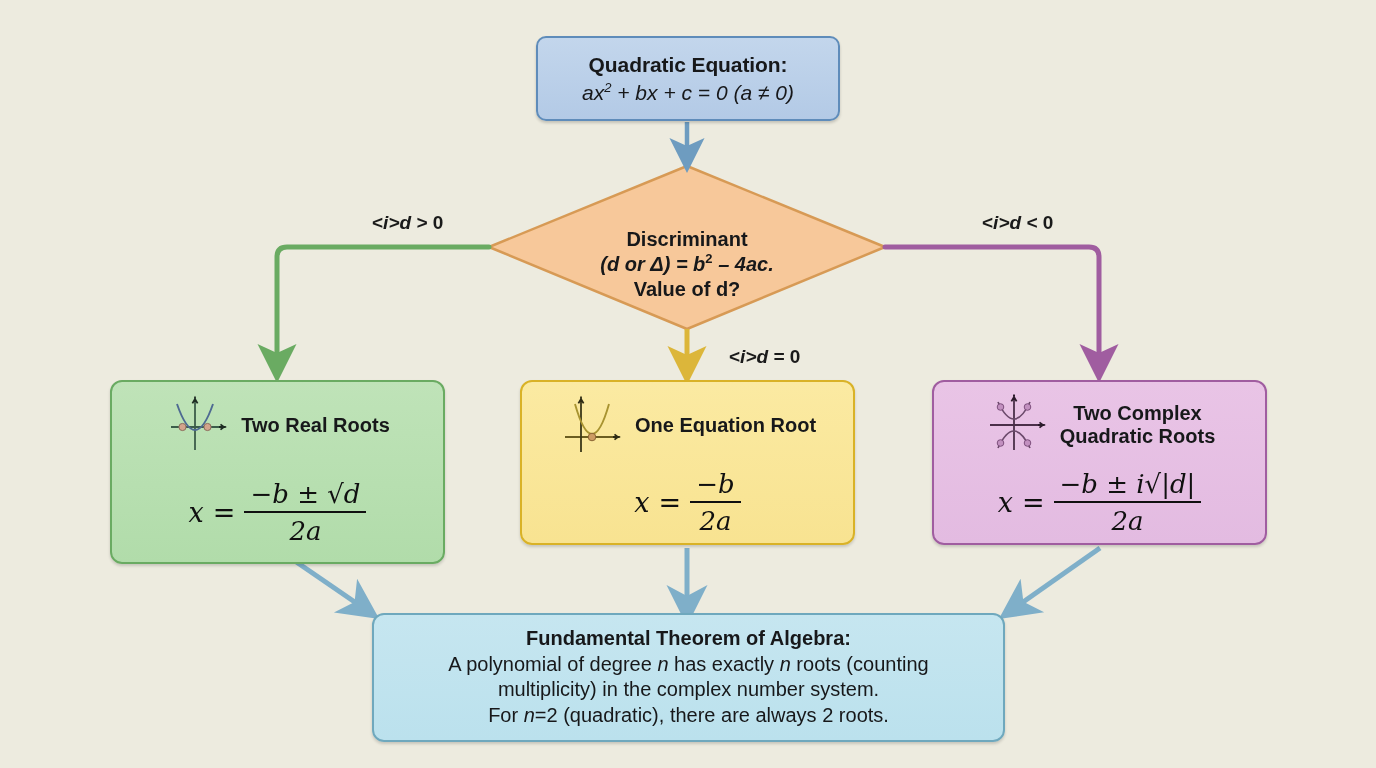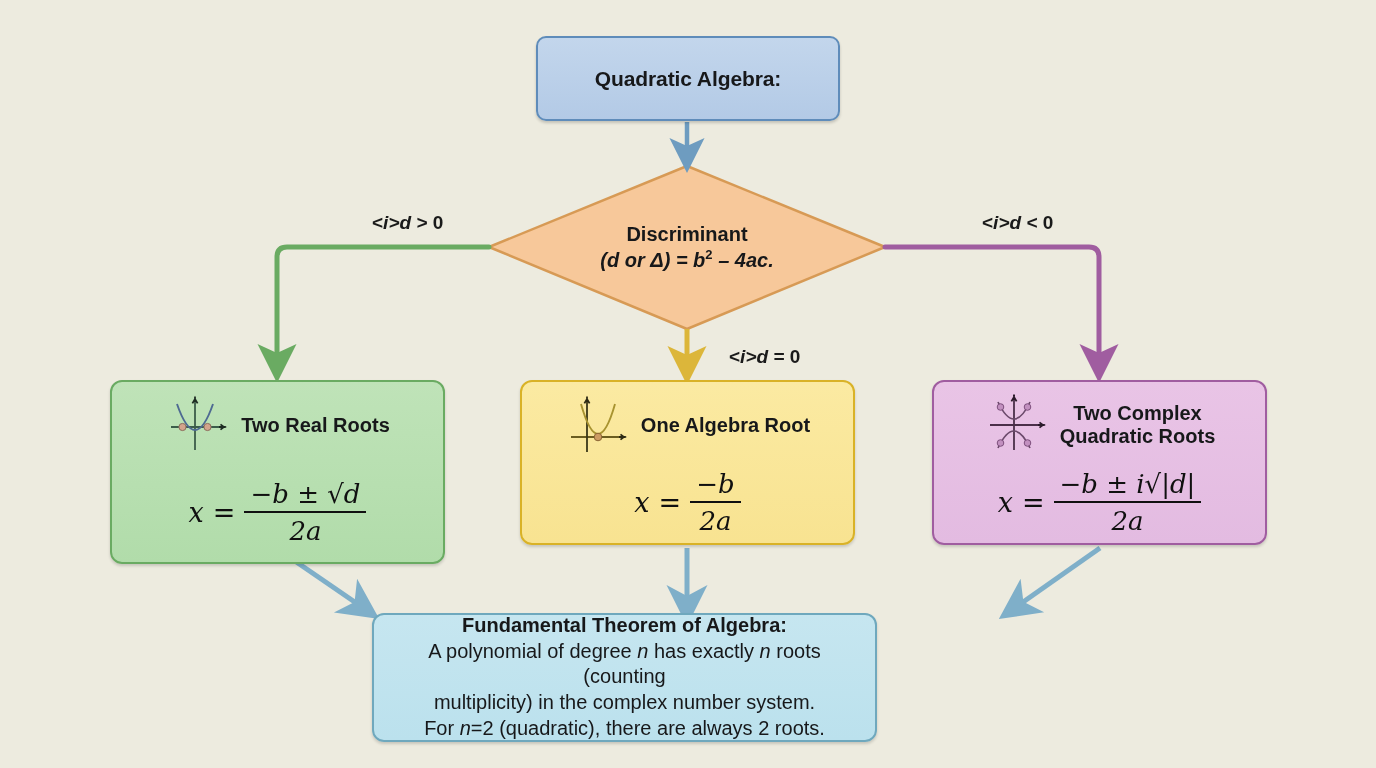--- a/index.html
+++ b/index.html
@@ -20,21 +20,21 @@
     left:536px;top:36px;width:304px;height:85px;
     background:linear-gradient(180deg,#c3d6ec 0%,#b3cae6 100%);
     border:2px solid #5f8cba;border-radius:10px;
     box-shadow:0 2px 3px rgba(0,0,0,0.18);
   }
   #node-quadratic .l1{font-size:21px;font-weight:bold;color:#17181a;letter-spacing:-0.1px;}
   #node-quadratic .l2{font-size:21px;color:#17181a;font-style:italic;margin-top:3px;}
 
   
   #node-discriminant{
-    left:487px;top:165px;width:400px;height:164px;
+    left:487px;top:182px;width:400px;height:164px;
     display:flex;justify-content:center;
   }
   #node-discriminant .dtext{position:relative;z-index:2;line-height:1.22;}
   #node-discriminant .d1{font-size:20px;font-weight:bold;color:#17181a;}
   #node-discriminant .d2{font-size:20px;font-weight:bold;color:#17181a;}
   #node-discriminant .d3{font-size:20px;font-weight:bold;color:#17181a;}
 
   
   .resultbox{border-radius:12px;box-shadow:0 2px 3px rgba(0,0,0,0.16);
              padding:0;justify-content:flex-start;}
@@ -57,21 +57,21 @@
         display:inline-flex;align-items:center;white-space:nowrap;}
   .math .var{font-size:27px;}
   .math .eq{font-size:27px;font-style:normal;margin:0 9px;}
   .frac{display:inline-flex;flex-direction:column;align-items:center;}
   .frac .num{font-size:26px;padding:0 6px 2px 6px;white-space:nowrap;}
   .frac .bar{height:2px;background:#101010;width:100%;}
   .frac .den{font-size:26px;padding:3px 6px 0 6px;}
 
   
   #node-fta{
-    left:372px;top:613px;width:505px;height:129px;
+    left:372px;top:613px;width:633px;height:129px;
     background:linear-gradient(180deg,#c6e6f0 0%,#bbe1ed 100%);
     border:2px solid #6fa8bd;border-radius:12px;
     box-shadow:0 2px 3px rgba(0,0,0,0.16);
     justify-content:center;padding:0 26px;text-align:center;
   }
   #node-fta .t1{font-size:20px;font-weight:bold;color:#17181a;margin-bottom:2px;}
   #node-fta .t2,#node-fta .t3{font-size:20px;color:#17181a;line-height:1.28;}
 
   
   .edgelabel{position:absolute;font-size:19px;font-weight:bold;color:#1a1a1a;
@@ -118,27 +118,29 @@
     <path d="M885,247 L1089,247 Q1099,247 1099,257 L1099,364" stroke="#a05da0" stroke-width="5" fill="none" stroke-linecap="round" marker-end="url(#ah-purple)"></path>
 
     <path d="M276,548 L362,607" stroke="#7fafc9" stroke-width="5" fill="none" marker-end="url(#ah-steel)"></path>
 
     <path d="M687,548 L687,605" stroke="#7fafc9" stroke-width="5" fill="none" marker-end="url(#ah-steel)"></path>
 
     <path d="M1100,548 L1016,607" stroke="#7fafc9" stroke-width="5" fill="none" marker-end="url(#ah-steel)"></path>
   </svg>
 
   <div class="node" id="node-quadratic">
-    <div class="l1">Quadratic Algebra:</div>
+    <div class="l1">Quadratic Equation:</div>
+    <div class="l2"><span>ax</span><sup style="font-size:13px">2</sup><span> + bx + c = 0 (a ≠ 0)</span></div>
   </div>
 
   <div class="node" id="node-discriminant">
     <div class="dtext">
       <div class="d1">Discriminant</div>
       <div class="d2"><span style="font-style:italic">(d or Δ) = b</span><sup style="font-size:13px">2</sup><span style="font-style:italic"> – 4ac.</span></div>
+      <div class="d3">Value of d?</div>
     </div>
   </div>
 
   <div class="node resultbox" id="node-two-real">
     <div class="rb-head">
       <svg class="rb-icon" viewBox="0 0 68 62">
         <line x1="6" y1="33" x2="58" y2="33" stroke="#3c5d4a" stroke-width="1.8"></line>
         <path d="M54,33 l5,0 l-3.5,-2.6 M54,33 l5,0 l-3.5,2.6" stroke="#1d2b22" stroke-width="1.8" fill="none"></path>
         <line x1="30" y1="56" x2="30" y2="8" stroke="#3c5d4a" stroke-width="1.8"></line>
         <path d="M30,8 l0,-3 l-2.6,4.4 M30,8 l0,-3 l2.6,4.4" stroke="#1d2b22" stroke-width="1.8" fill="none"></path>
@@ -164,21 +166,21 @@
   <div class="node resultbox" id="node-repeated">
     <div class="rb-head">
       <svg class="rb-icon" viewBox="0 0 68 62">
         <line x1="6" y1="43" x2="58" y2="43" stroke="#6b5d20" stroke-width="1.8"></line>
         <path d="M54,43 l5,0 l-3.5,-2.6 M54,43 l5,0 l-3.5,2.6" stroke="#2d2a14" stroke-width="1.8" fill="none"></path>
         <line x1="22" y1="58" x2="22" y2="8" stroke="#3a3718" stroke-width="1.8"></line>
         <path d="M22,8 l0,-3 l-2.6,4.4 M22,8 l0,-3 l2.6,4.4" stroke="#2d2a14" stroke-width="1.8" fill="none"></path>
         <path d="M16,10 Q33,70 50,10" fill="none" stroke="#a89330" stroke-width="1.9"></path>
         <circle cx="33" cy="43" r="3.8" fill="#cd9b63" stroke="#8a6433" stroke-width="1"></circle>
       </svg>
-      <div class="rb-title">One Algebra Root</div>
+      <div class="rb-title">One Equation Root</div>
     </div>
     <div class="rb-formula">
       <span class="math">
         <span class="var">x</span>
           <span class="eq">=</span>
         <span class="frac">
           <span class="num">−b</span>
           <span class="bar"></span>
           <span class="den">2a</span>
         </span>

